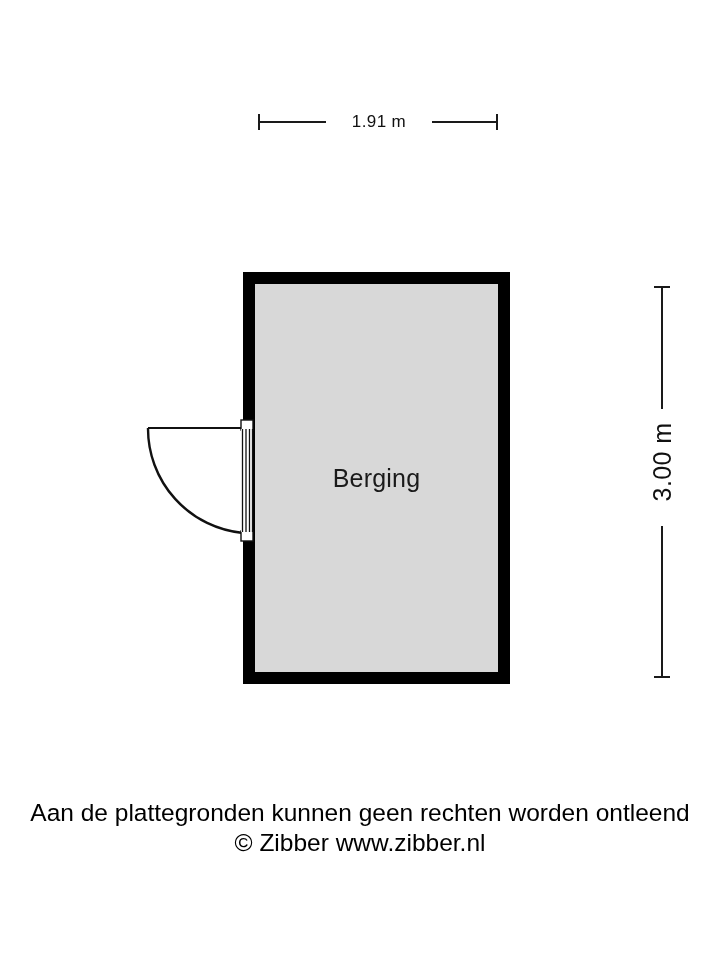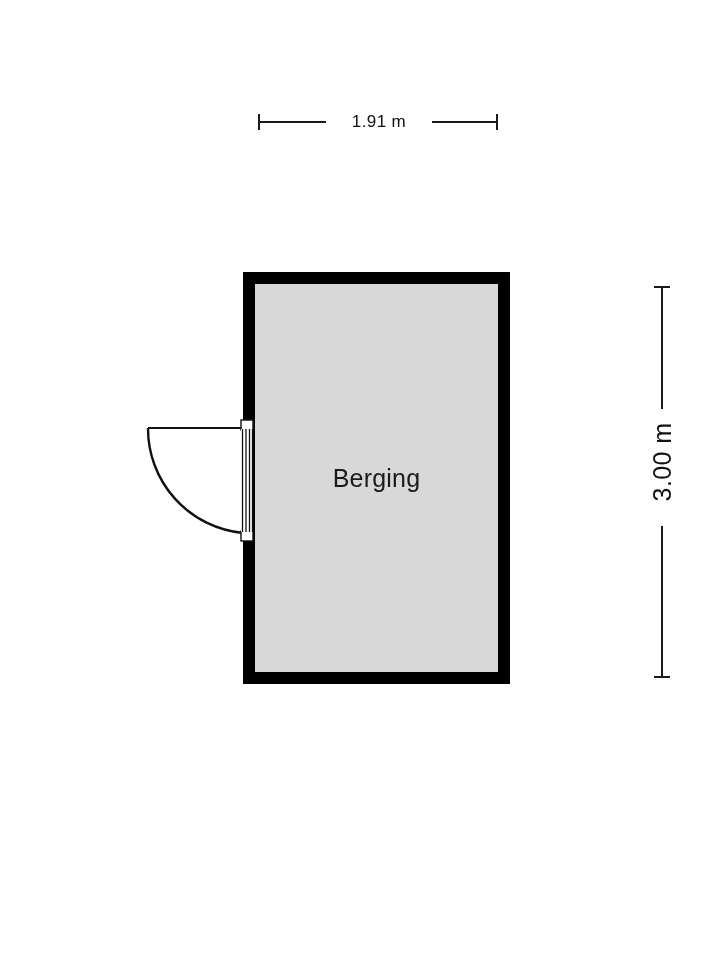--- a/index.html
+++ b/index.html
@@ -233,14 +233,18 @@
       <rect x="101" y="119" width="12" height="10" fill="#ffffff" stroke="#111111" stroke-width="1.4"></rect>
 
       <rect x="101" y="17" width="12" height="103" fill="#ffffff" stroke="none"></rect>
       <line x1="102.5" y1="17" x2="102.5" y2="120" stroke="#111111" stroke-width="1.3"></line>
       <line x1="106" y1="17" x2="106" y2="120" stroke="#111111" stroke-width="1.3"></line>
       <line x1="109.5" y1="17" x2="109.5" y2="120" stroke="#111111" stroke-width="1.3"></line>
       <line x1="112.5" y1="17" x2="112.5" y2="120" stroke="#111111" stroke-width="1.3"></line>
     </svg>
   </div>
 
+  <div class="caption">
+    <span class="caption-line">Aan de plattegronden kunnen geen rechten worden ontleend</span>
+    <span class="caption-line">© Zibber www.zibber.nl</span>
+  </div>
 
 </div>
 
 </body></html>

